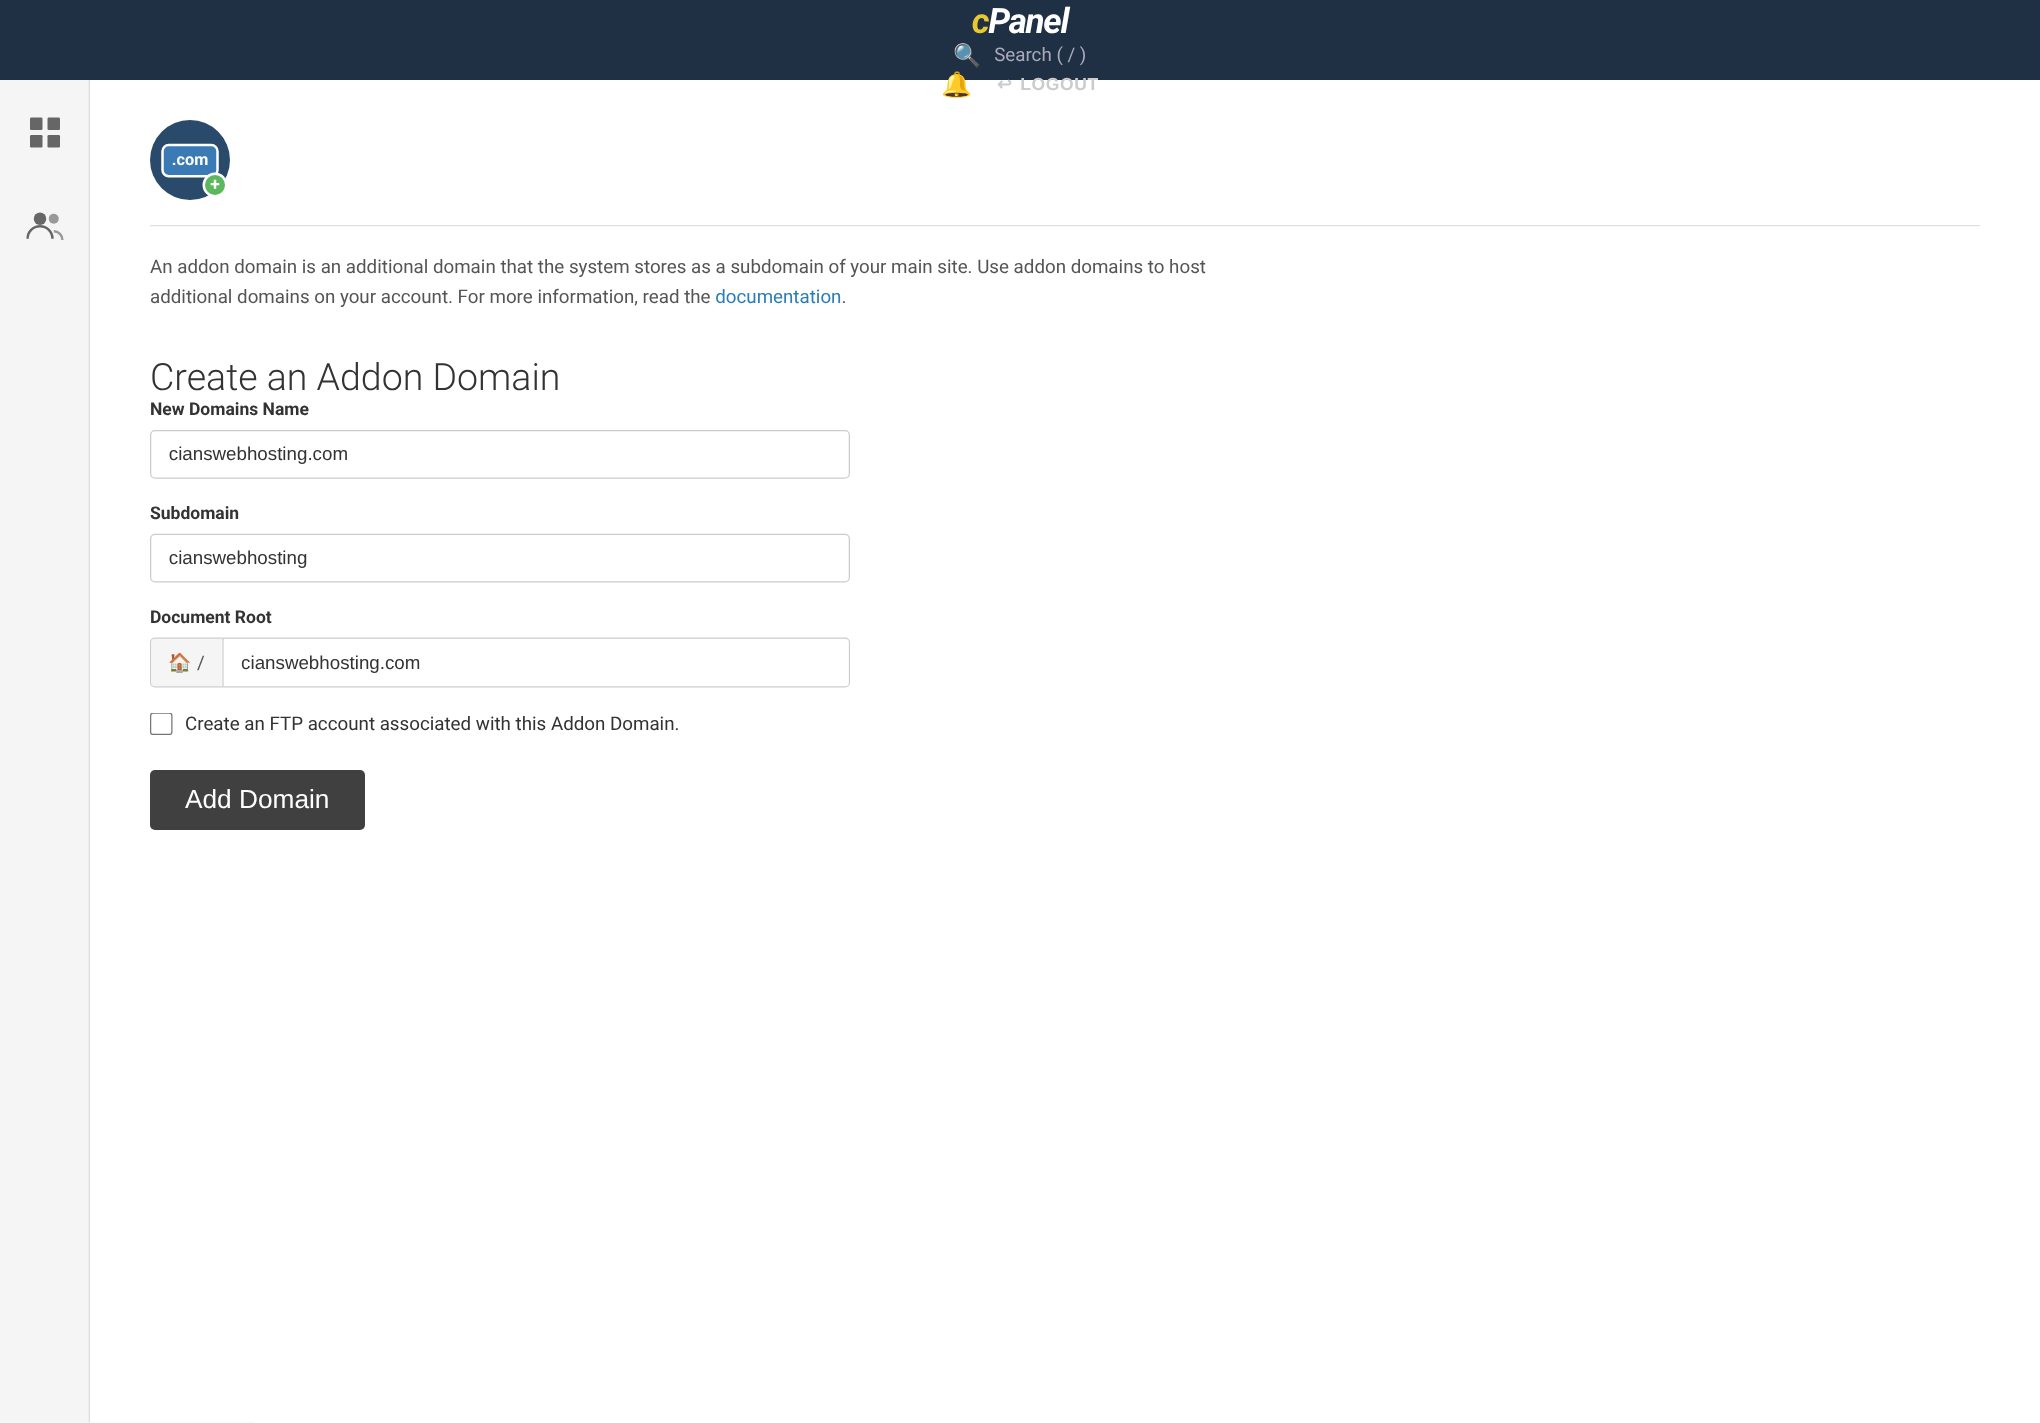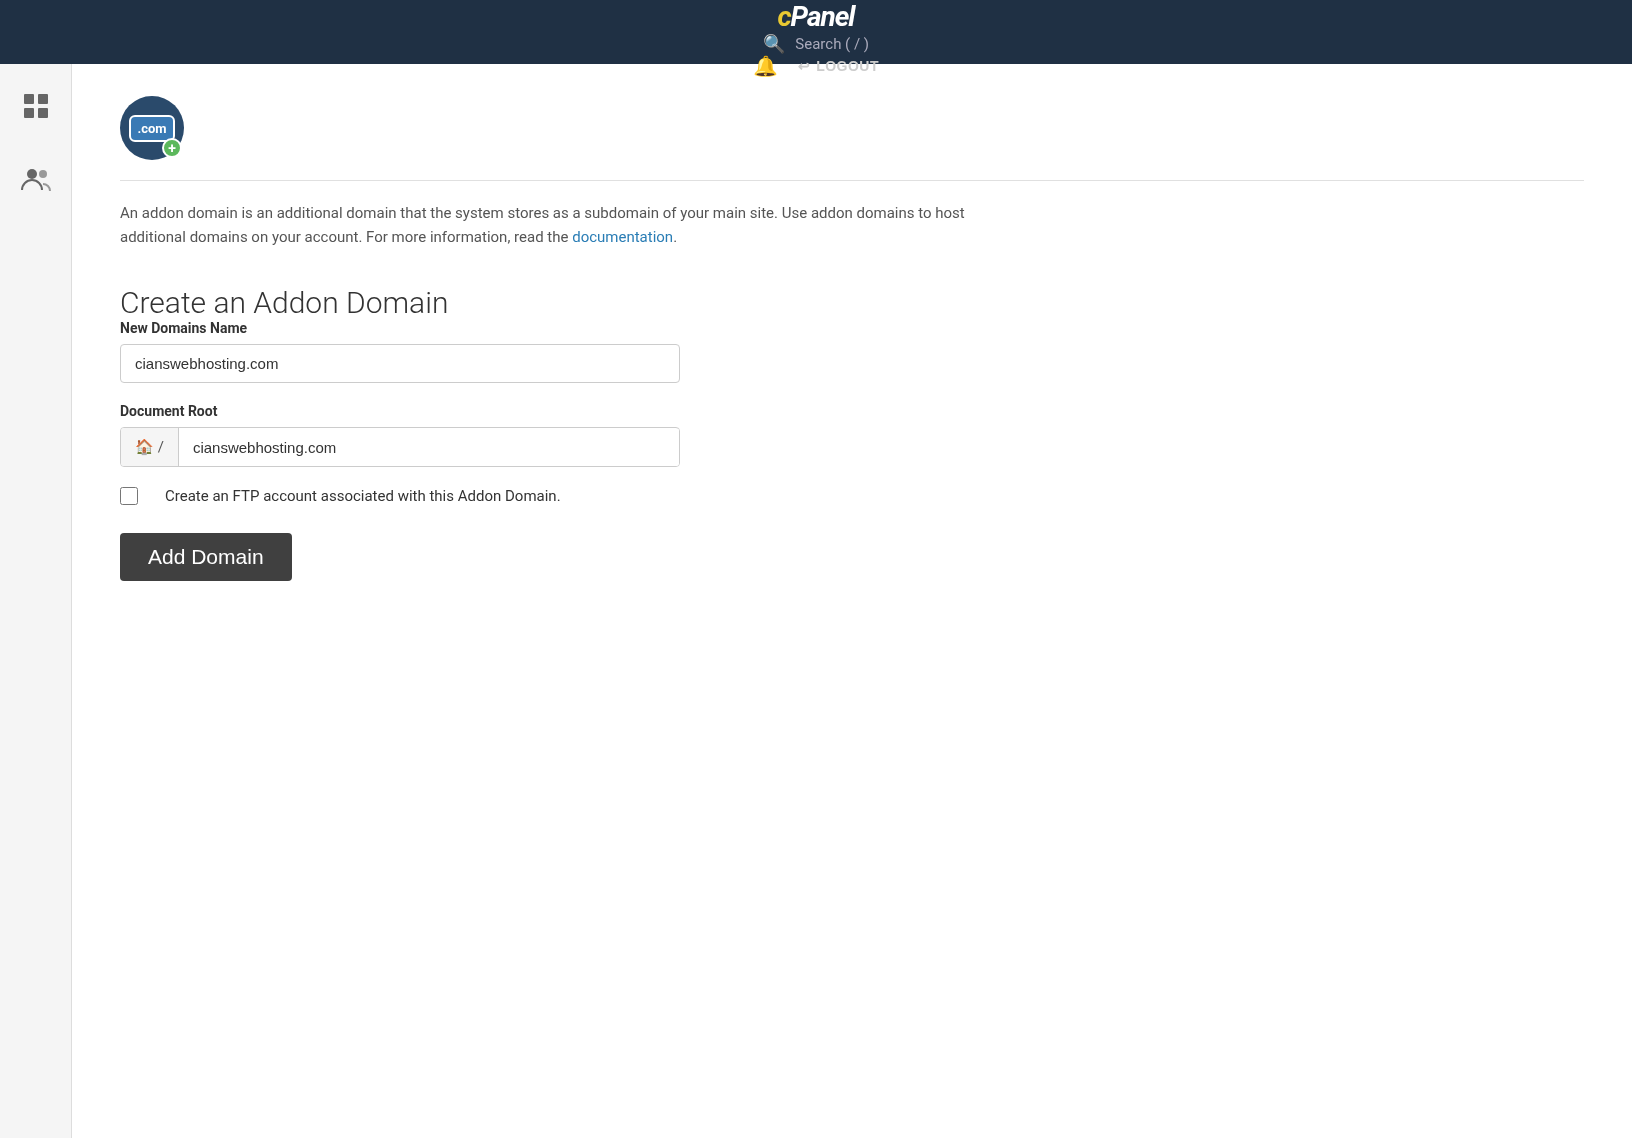--- a/index.html
+++ b/index.html
@@ -219,21 +219,21 @@
       font-size: 15px;
       color: #333;
       background: #fff;
       outline: none;
     }
 
     
     .checkbox-group {
       display: flex;
       align-items: center;
-      gap: 27px;
+      gap: 10px;
       margin-bottom: 28px;
       max-width: 560px;
     }
     .checkbox-group input[type="checkbox"] {
       width: 18px;
       height: 18px;
       cursor: pointer;
       accent-color: #4a90d9;
     }
     .checkbox-label {
@@ -315,20 +315,24 @@
     
     <h2 class="form-section-title">Create an Addon Domain</h2>
 
     
     <div class="form-group">
       <label class="form-label">New Domains Name</label>
       <input class="form-input" type="text" value="cianswebhosting.com" style="">
     </div>
 
     
+    <div class="form-group">
+      <label class="form-label">Subdomain</label>
+      <input class="form-input" type="text" value="cianswebhosting" style="">
+    </div>
 
     
     <div class="form-group">
       <label class="form-label">Document Root</label>
       <div class="doc-root-wrap">
         <div class="doc-root-prefix">
           <span>🏠</span>
           <span>/</span>
         </div>
         <input class="doc-root-input" type="text" value="cianswebhosting.com" style="">

